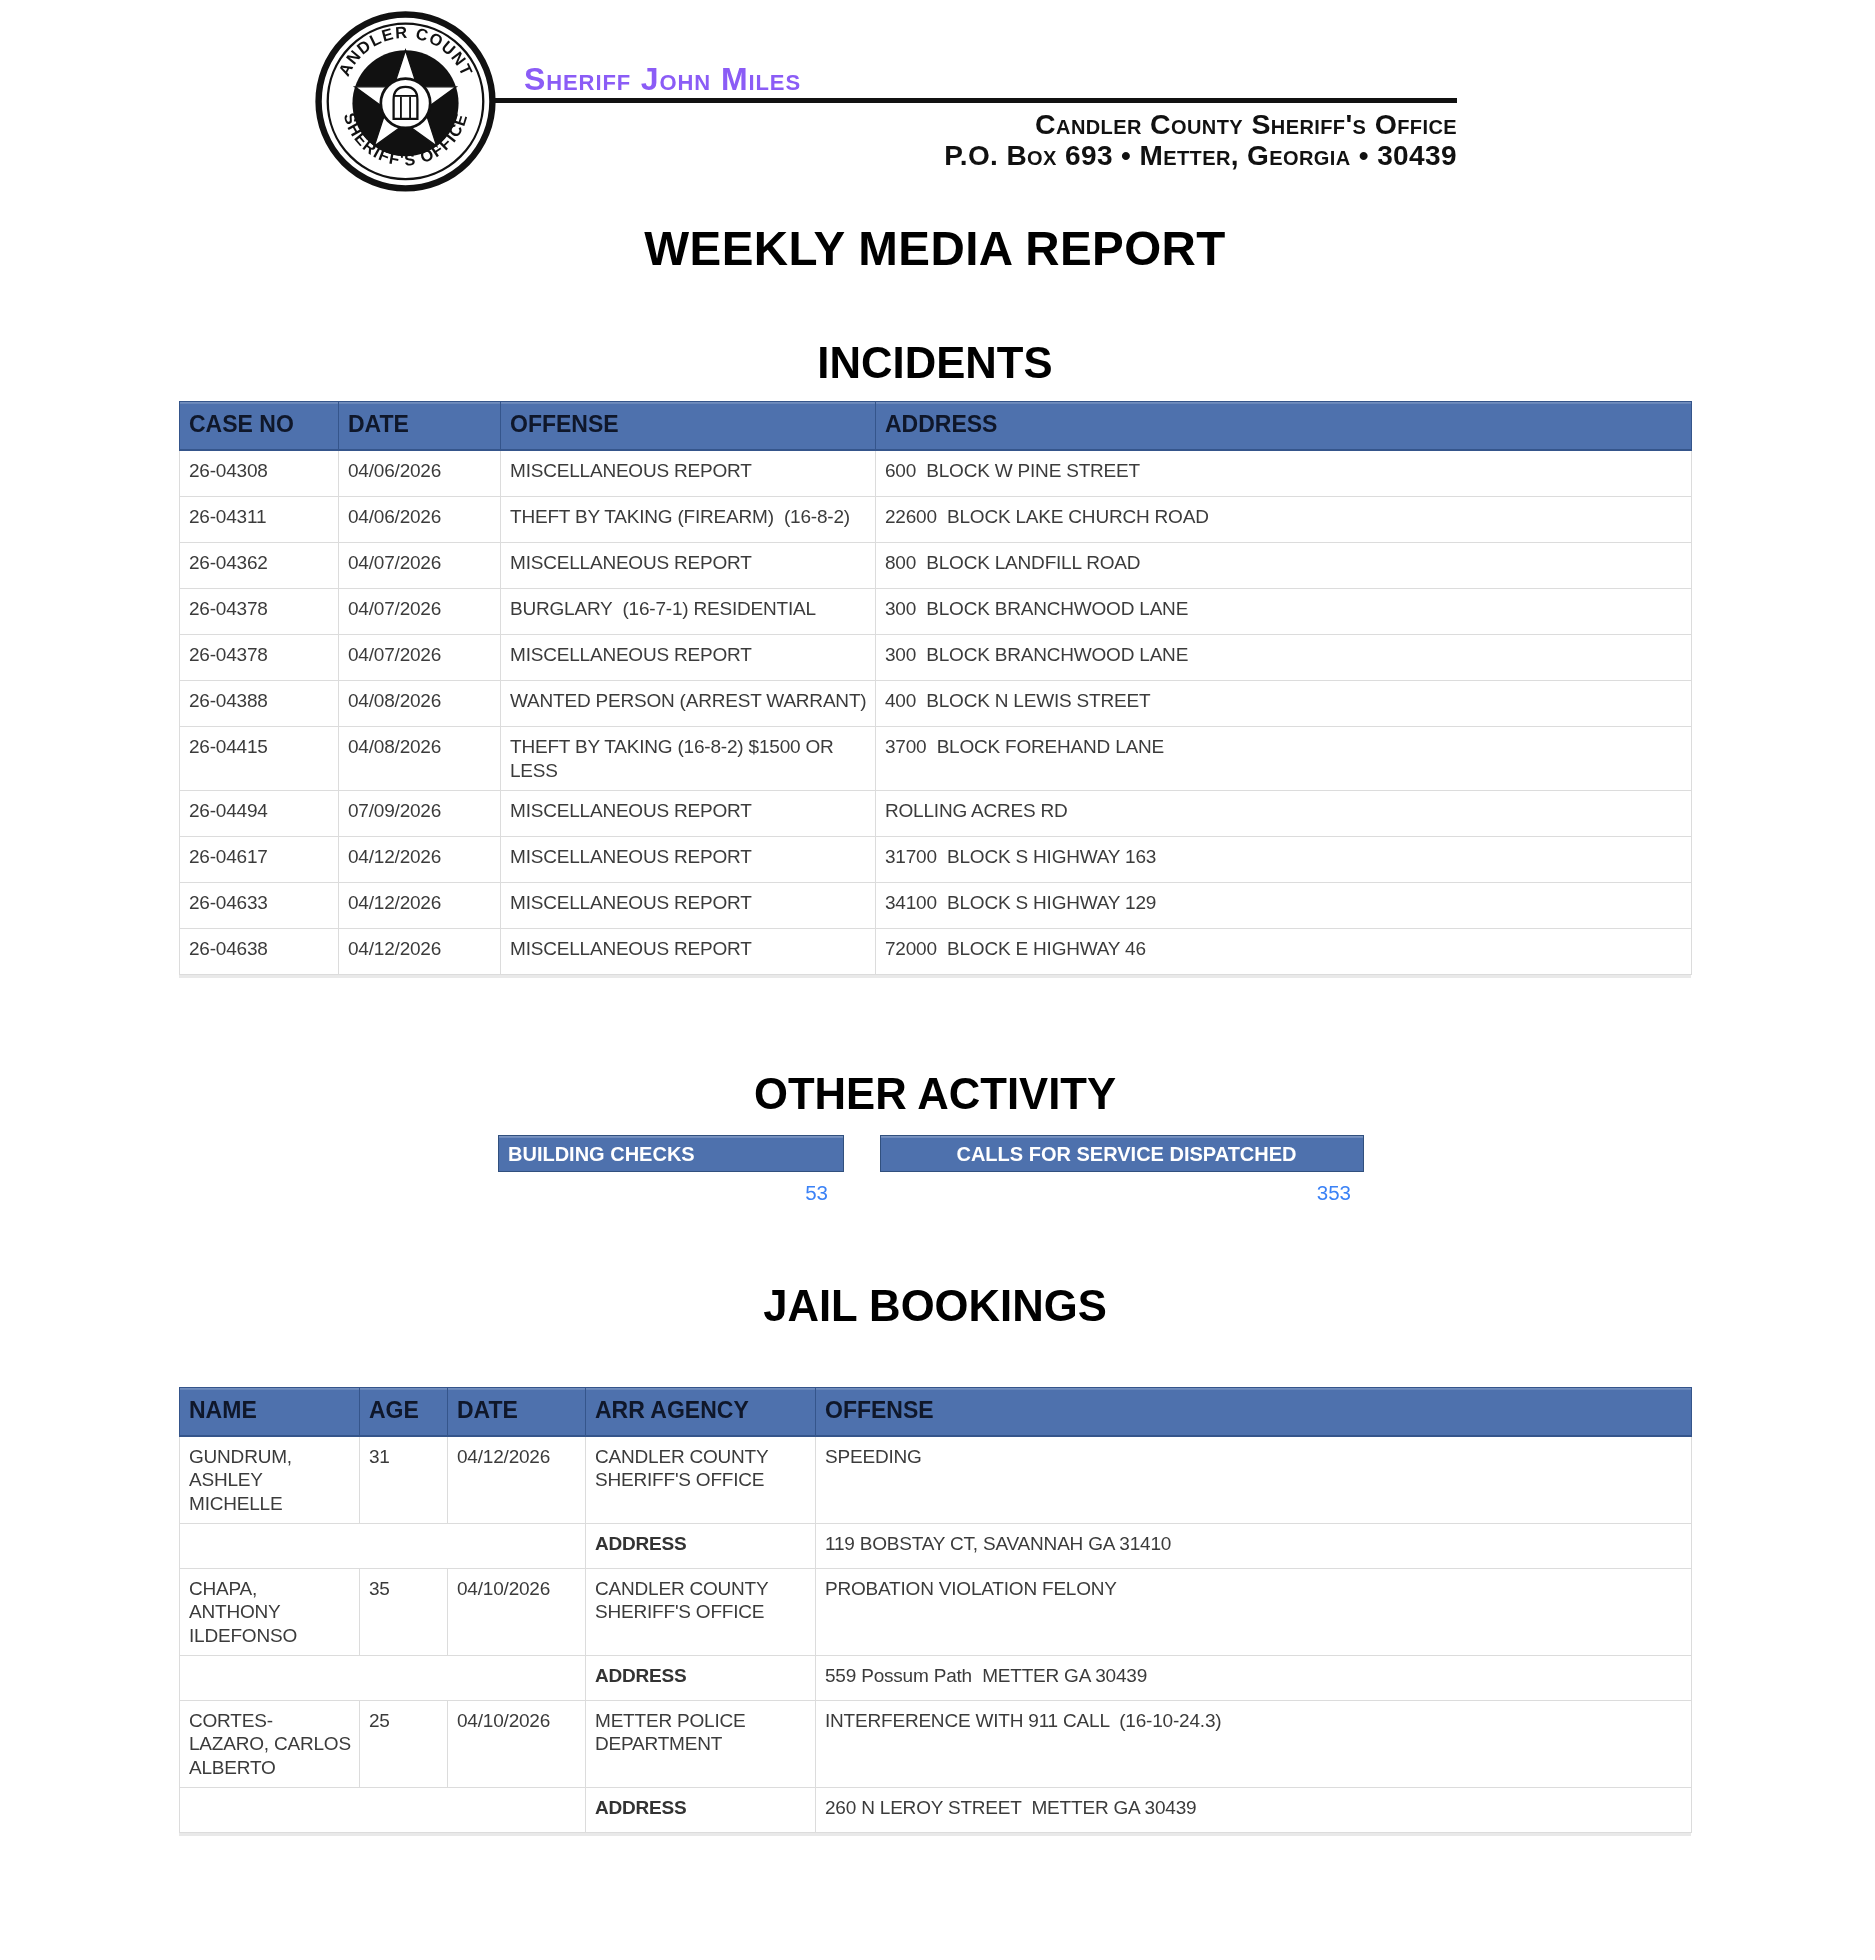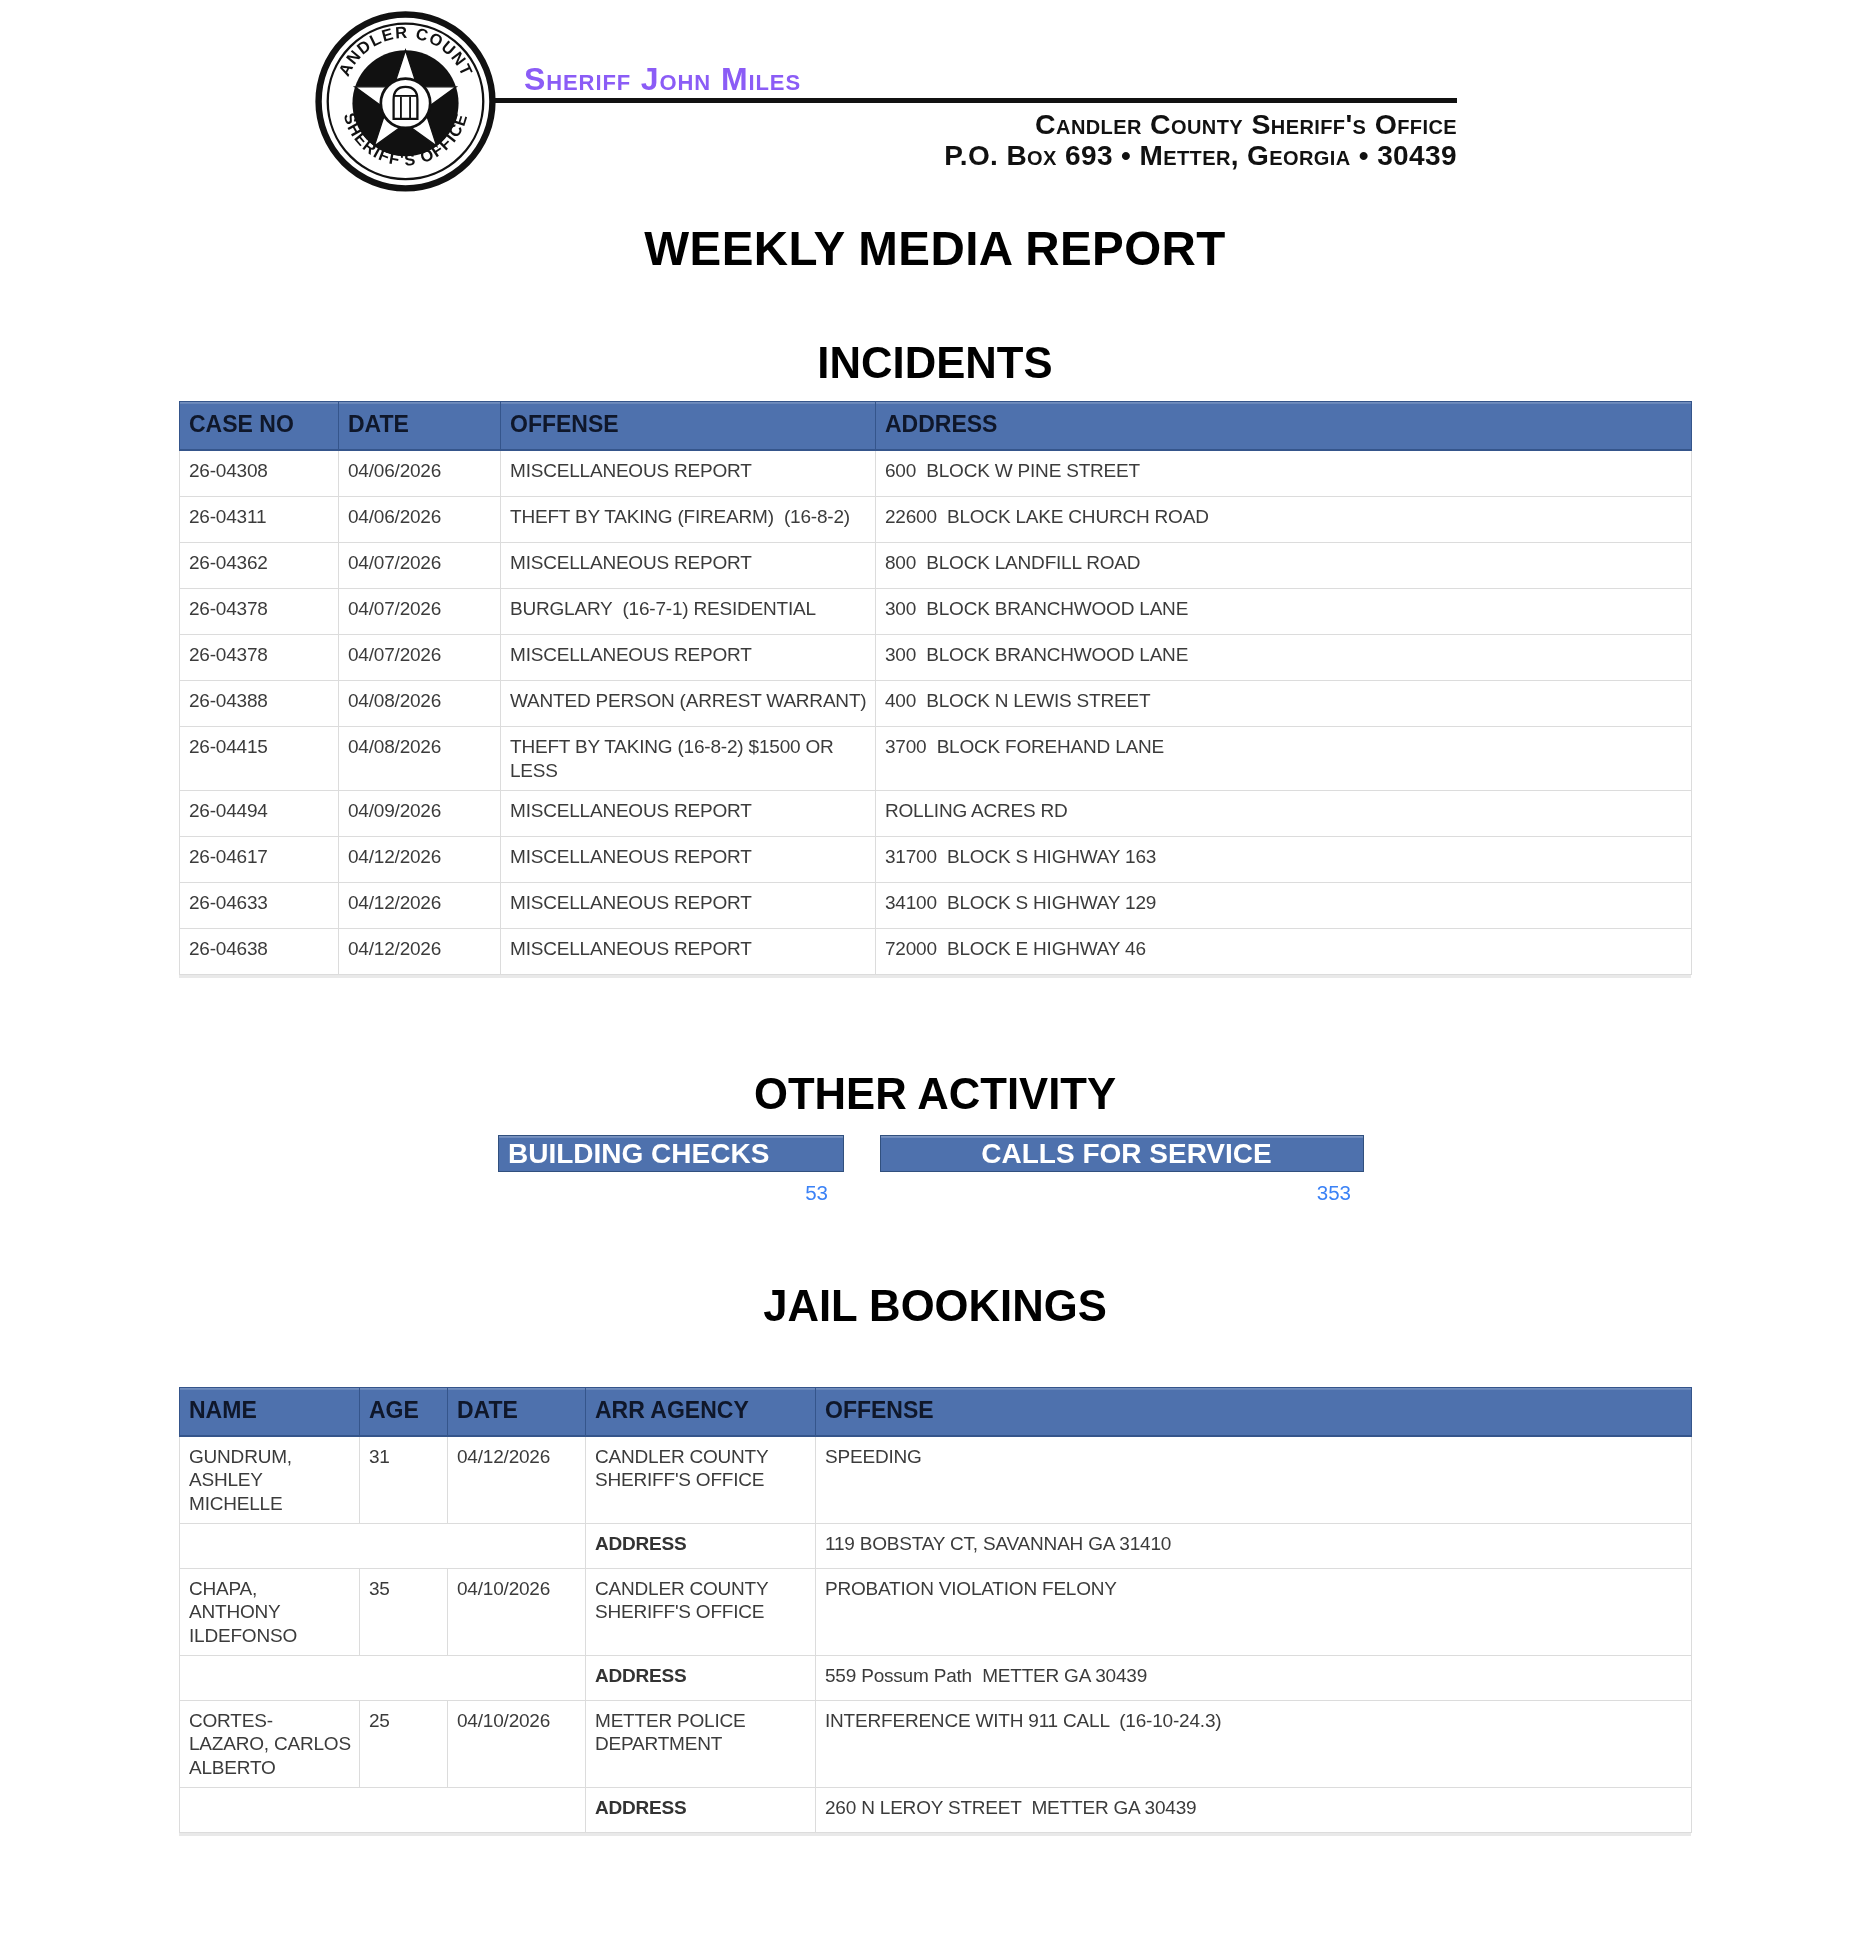--- a/index.html
+++ b/index.html
@@ -34,21 +34,21 @@
      padding:8px 7.1px 7.1px 9px;vertical-align:top;line-height:1.25;letter-spacing:-0.2px;
      white-space:pre-wrap;word-wrap:break-word;}
   .incidents-tbl td{height:30px;}
   .jail-tbl td.bookrow{height:46px;}
   .jail-tbl td.addrrow{height:28.5px;}
   td.age{text-align:left;padding-right:10.7px;}
   td.addr-label{font-weight:bold;color:#333;}
 
   
   .act-bar{position:absolute;top:1135px;height:37px;background:#4e71ad;border:1.8px solid #31507e;
-     box-shadow:inset 0 1.8px 0 rgba(255,255,255,.25);color:#fff;font-size:28px;font-weight:bold;
+     box-shadow:inset 0 1.8px 0 rgba(255,255,255,.25);color:#fff;font-size:20px;font-weight:bold;
      line-height:36px;padding-left:9px;box-sizing:border-box;}
   .bar-building{left:498px;width:346px;}
   .bar-calls{left:880px;width:484px;text-align:center;}
   .act-val{position:absolute;top:1181px;text-align:right;font-size:20.5px;color:#3b82f6;}
   .val-building{left:498px;width:330px;}
   .val-calls{left:880px;width:471px;}
 </style>
 </head>
 <body>
 
@@ -136,21 +136,21 @@
           <td>400  BLOCK N LEWIS STREET</td>
         </tr>
     <tr>
           <td>26-04415</td>
           <td>04/08/2026</td>
           <td>THEFT BY TAKING (16-8-2) $1500 OR LESS</td>
           <td>3700  BLOCK FOREHAND LANE</td>
         </tr>
     <tr>
           <td>26-04494</td>
-          <td>04/09/2026</td>
+          <td>07/09/2026</td>
           <td>MISCELLANEOUS REPORT</td>
           <td>ROLLING ACRES RD</td>
         </tr>
     <tr>
           <td>26-04617</td>
           <td>04/12/2026</td>
           <td>MISCELLANEOUS REPORT</td>
           <td>31700  BLOCK S HIGHWAY 163</td>
         </tr>
     <tr>

